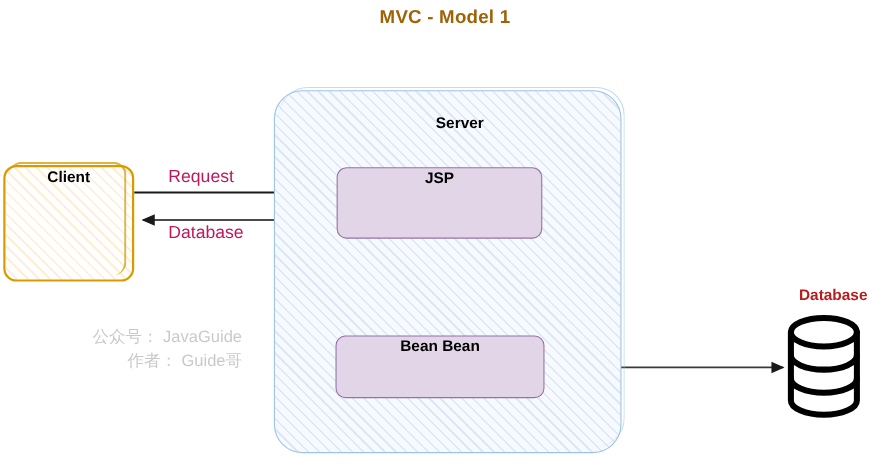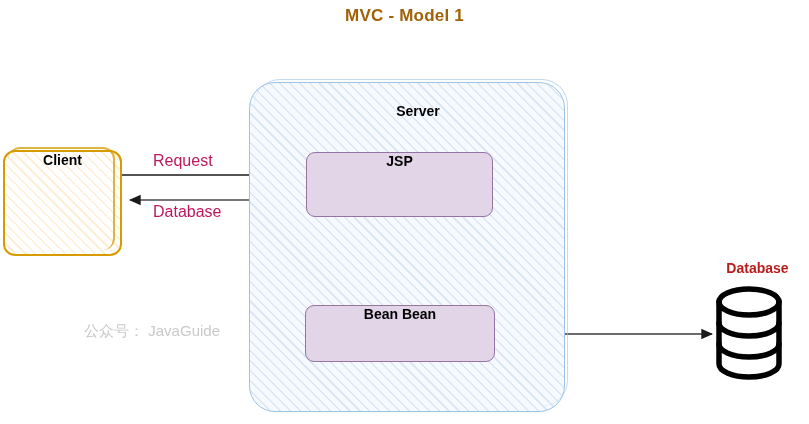--- a/index.html
+++ b/index.html
@@ -179,21 +179,21 @@
   #watermark {
     position: absolute;
     left: 60px;
     top: 296px;
     font-size: 15px;
     color: #c9c9c9;
     line-height: 1.45;
     text-align: right;
     width: 160px;
   }
-  #watermark div { white-space: nowrap; margin-top: 24px; }
+  #watermark div { white-space: nowrap; }
 </style>
 </head>
 <body>
 
 <svg id="canvas" viewBox="0 0 809 424" xmlns="http://www.w3.org/2000/svg">
   <defs>
     <marker id="arrow-end" viewBox="0 0 10 10" refX="9" refY="5" markerWidth="7" markerHeight="7" orient="auto-start-reverse">
       <path d="M 0 0.6 L 10 5 L 0 9.4 z" fill="#1a1a1a"></path>
     </marker>
     <marker id="arrow-start" viewBox="0 0 10 10" refX="9" refY="5" markerWidth="7" markerHeight="7" orient="auto-start-reverse">
@@ -242,13 +242,14 @@
   <span class="node-title">Bean Bean</span>
 </div>
 
 <div id="database-label">Database</div>
 
 <div class="edge-label" id="request-label">Request</div>
 <div class="edge-label" id="response-label">Database</div>
 
 <div id="watermark">
   <div>公众号： JavaGuide</div>
+  <div>作者： Guide哥</div>
 </div>
 
 </body></html>

